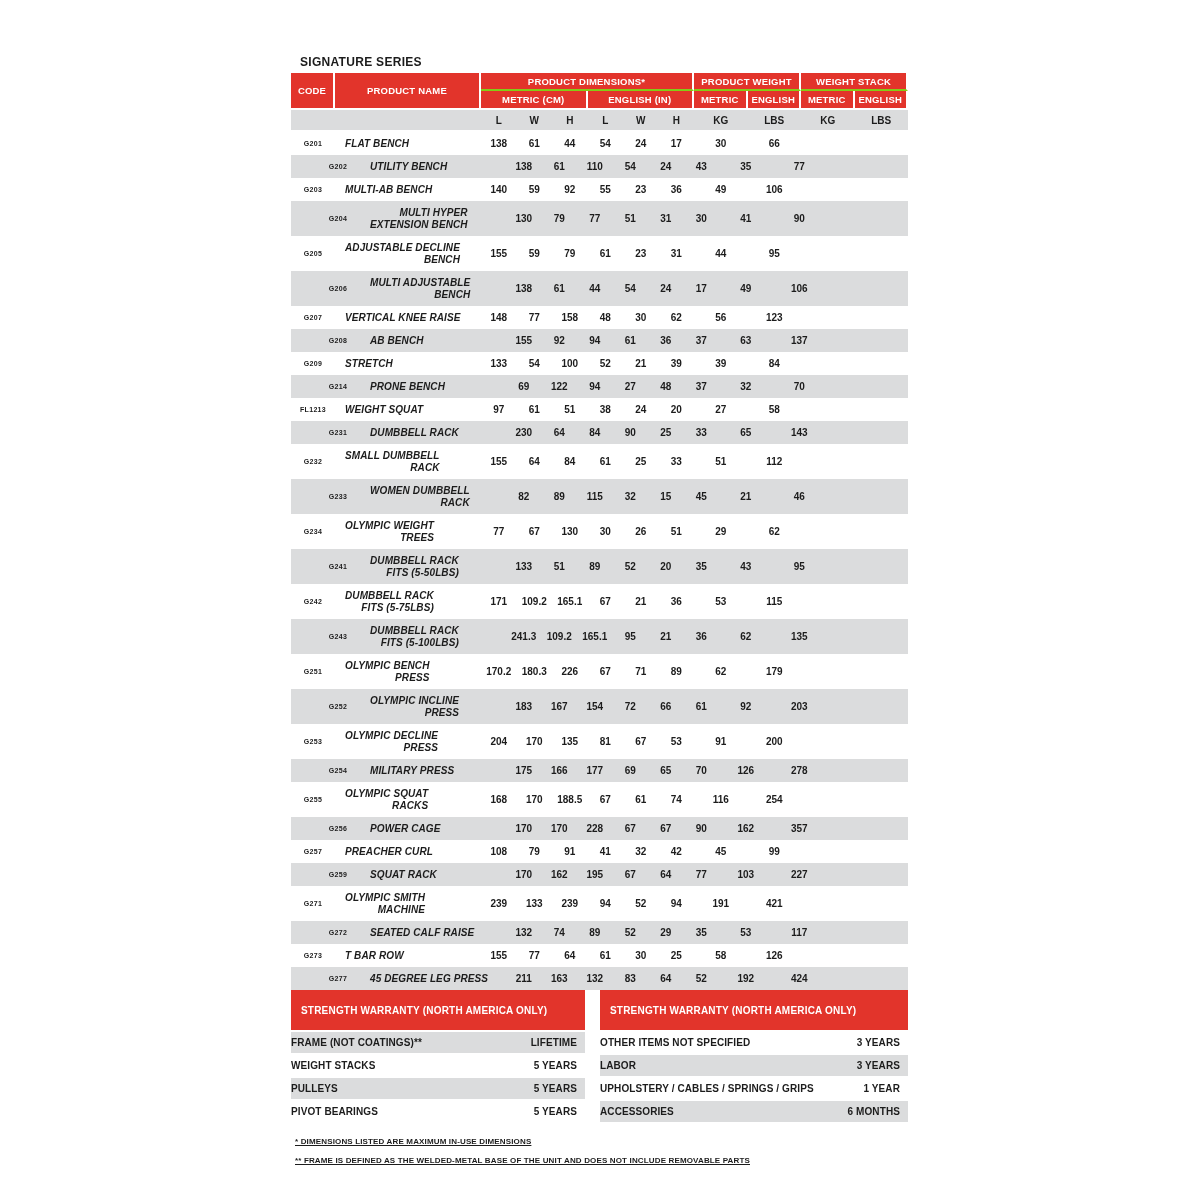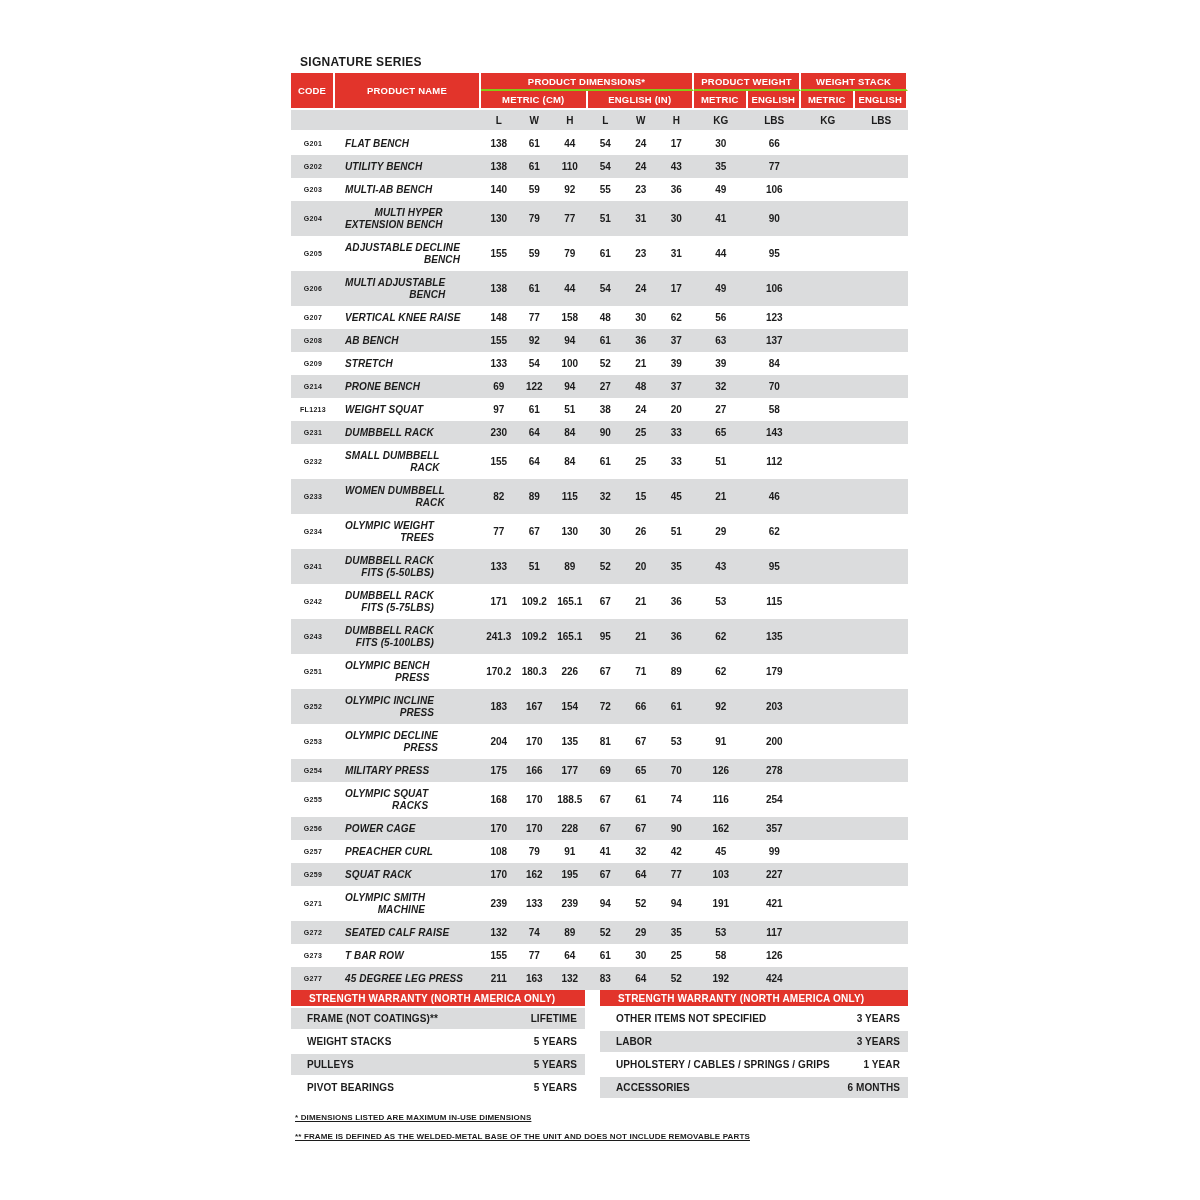--- a/index.html
+++ b/index.html
@@ -23,35 +23,35 @@
   }
   .hdr-cell.span2r{grid-row:1 / span 2;}
   .hdr-cell.row1{border-bottom:2px solid #84cc16;}
 
   
   .sub-row{background:var(--stripe,#DBDCDD);height:20px;margin-bottom:2px;}
   .sub-row .cell{font-size:10px;}
 
   
   .t-row{padding:5.5px 0;}
-  .t-row.gray{background:var(--stripe,#DBDCDD);}
+  .t-row.gray{background:var(--stripe,#DBDCDD);padding-left:25px;}
   .code-cell{font-size:7px;letter-spacing:.3px;}
   .name-cell{justify-content:flex-start;text-align:right;padding-left:10px;
     white-space:pre-line;line-height:12px;font-size:10px;letter-spacing:.1px;font-style:italic;}
   .val-cell{font-size:10px;}
 
   
   .warranty-wrap{display:flex;gap:15px;}
   .warranty{box-sizing:border-box;}
   .warranty.left{width:294px;}
   .warranty.right{width:308px;}
-  .w-hdr{height:16px;background:var(--red,#E2342B);color:#fff;font-size:10px;
-    letter-spacing:.2px;display:flex;align-items:center;padding-left:18px;margin-bottom:2px;}
+  .w-hdr{height:40px;background:var(--red,#E2342B);color:#fff;font-size:10px;
+    letter-spacing:.2px;display:flex;align-items:center;padding-left:10px;margin-bottom:2px;}
   .w-row{height:21px;margin-bottom:2px;display:flex;justify-content:space-between;
-    align-items:center;padding:0 8px 0 16px;font-size:10px;letter-spacing:.1px;}
+    align-items:center;padding:0 8px 0 0;font-size:10px;letter-spacing:.1px;}
   .w-row.gray{background:var(--stripe,#DBDCDD);}
 
   
   .notes{margin-top:13px;padding-left:4px;}
   .footnote{font-size:8px;letter-spacing:.15px;margin:0 0 10px 0;text-decoration:underline;}
   .footnote.indent{padding-left:8px;}
 </style>
 </head>
 <body style="--red: #E2342B; --stripe: #DBDCDD;">
 

